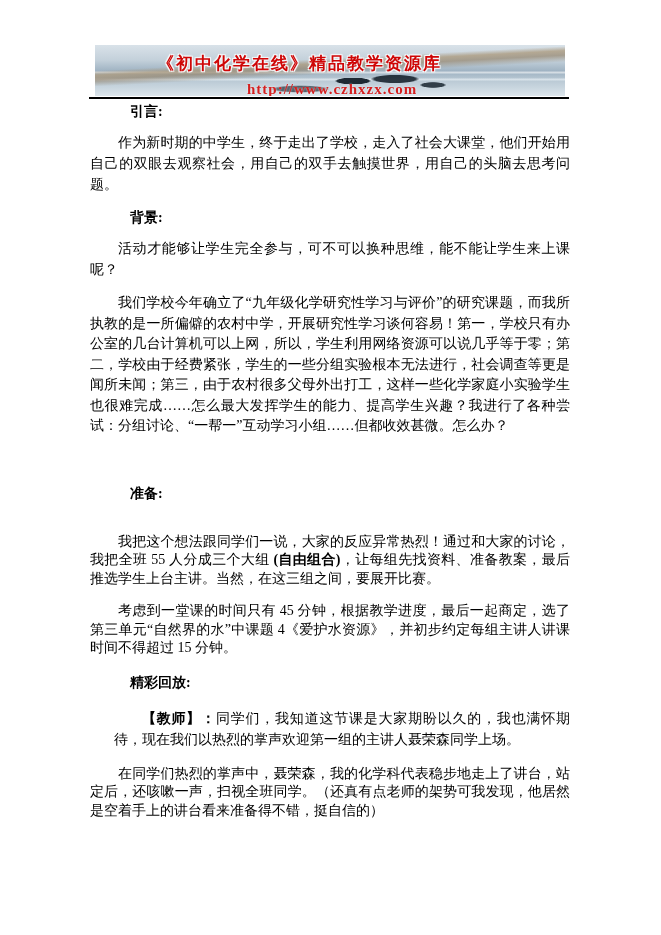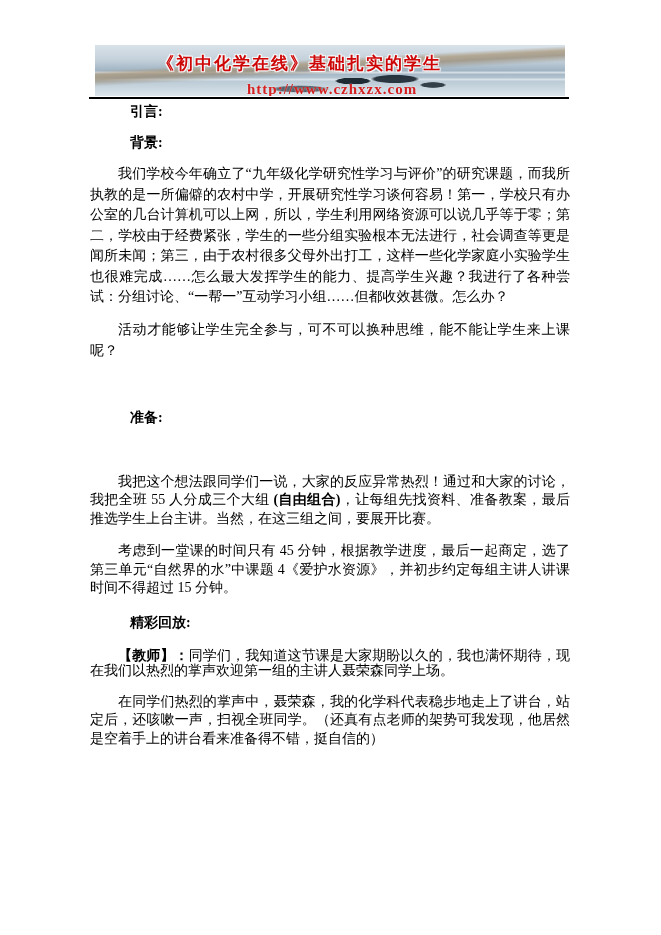--- a/index.html
+++ b/index.html
@@ -91,46 +91,47 @@
     margin: 0;
   }
   .tight { line-height: 18.5px; }
   .h-intro   { margin-top: 5px; }
   .p-intro   { margin-top: 12px; }
   .h-bg      { margin-top: 15px; }
   .p-bg1     { margin-top: 13px; line-height: 20.5px; }
   .p-bg2     { margin-top: 11px; }
   .p-bg3     { margin-top: 13px; }
   .h-prep    { margin-top: 49px; }
-  .p-prep1   { margin-top: 47px; }
+  .p-prep1   { margin-top: 31px; }
   .p-prep2   { margin-top: 14px; }
   .h-replay  { margin-top: 17px; }
-  .p-replay1 { margin-top: 17px; line-height: 15px; }
+  .p-replay1 { margin-top: 17px; line-height: 21px; margin-left: 24px; }
   .p-replay2 { margin-top: 15px; }
   .bold-inline { font-weight: bold; }
 </style>
 </head>
 <body>
 
 <div class="page">
 
   <div class="banner">
-    <div class="banner-title">《初中化学在线》基础扎实的学生</div>
+    <div class="banner-title">《初中化学在线》精品教学资源库</div>
     <div class="banner-url">http://www.czhxzx.com</div>
   </div>
   <div class="banner-rule"></div>
 
   <p class="doc-heading h-intro">引言:</p>
 
+  <p class="doc-para p-intro">作为新时期的中学生，终于走出了学校，走入了社会大课堂，他们开始用自己的双眼去观察社会，用自己的双手去触摸世界，用自己的头脑去思考问题。</p>
 
   <p class="doc-heading h-bg">背景:</p>
 
+  <p class="doc-para p-bg2">活动才能够让学生完全参与，可不可以换种思维，能不能让学生来上课呢？</p>
+
   <p class="doc-para p-bg1">我们学校今年确立了“九年级化学研究性学习与评价”的研究课题，而我所执教的是一所偏僻的农村中学，开展研究性学习谈何容易！第一，学校只有办公室的几台计算机可以上网，所以，学生利用网络资源可以说几乎等于零；第二，学校由于经费紧张，学生的一些分组实验根本无法进行，社会调查等更是闻所未闻；第三，由于农村很多父母外出打工，这样一些化学家庭小实验学生也很难完成……怎么最大发挥学生的能力、提高学生兴趣？我进行了各种尝试：分组讨论、“一帮一”互动学习小组……但都收效甚微。怎么办？</p>
-
-  <p class="doc-para p-bg2">活动才能够让学生完全参与，可不可以换种思维，能不能让学生来上课呢？</p>
 
 
   <p class="doc-heading h-prep">准备:</p>
 
   <p class="doc-para tight p-prep1"><span>我把这个想法跟同学们一说，大家的反应异常热烈！通过和大家的讨论，我把全班 55 人分成三个大组 </span><span class="bold-inline">(自由组合)</span><span>，让每组先找资料、准备教案，最后推选学生上台主讲。当然，在这三组之间，要展开比赛。</span></p>
 
   <p class="doc-para tight p-prep2">考虑到一堂课的时间只有 45 分钟，根据教学进度，最后一起商定，选了第三单元“自然界的水”中课题 4《爱护水资源》，并初步约定每组主讲人讲课时间不得超过 15 分钟。</p>
 
   <p class="doc-heading h-replay">精彩回放:</p>
 

